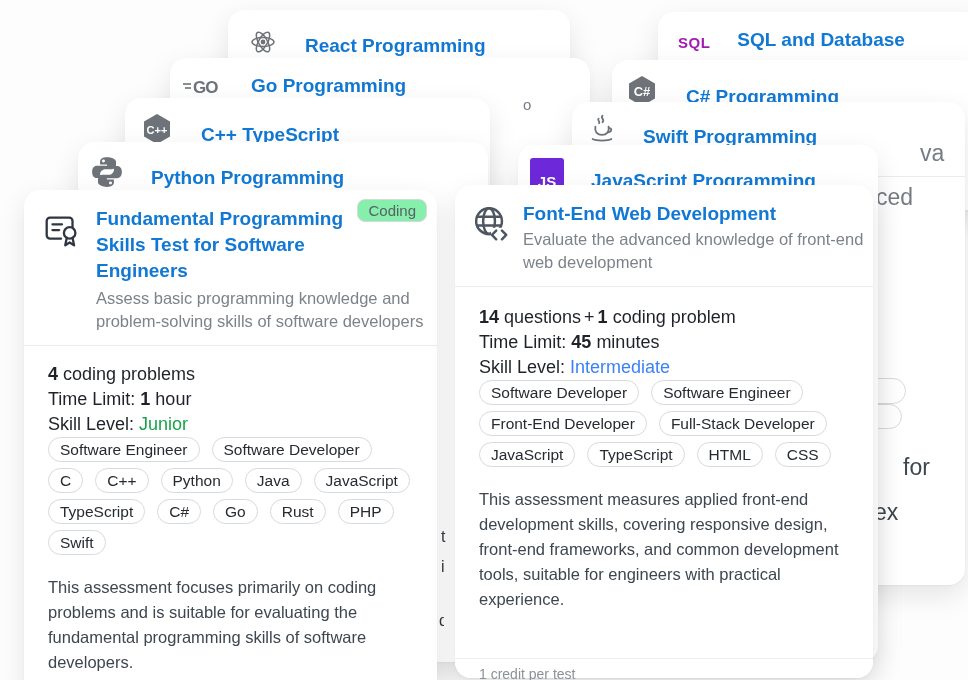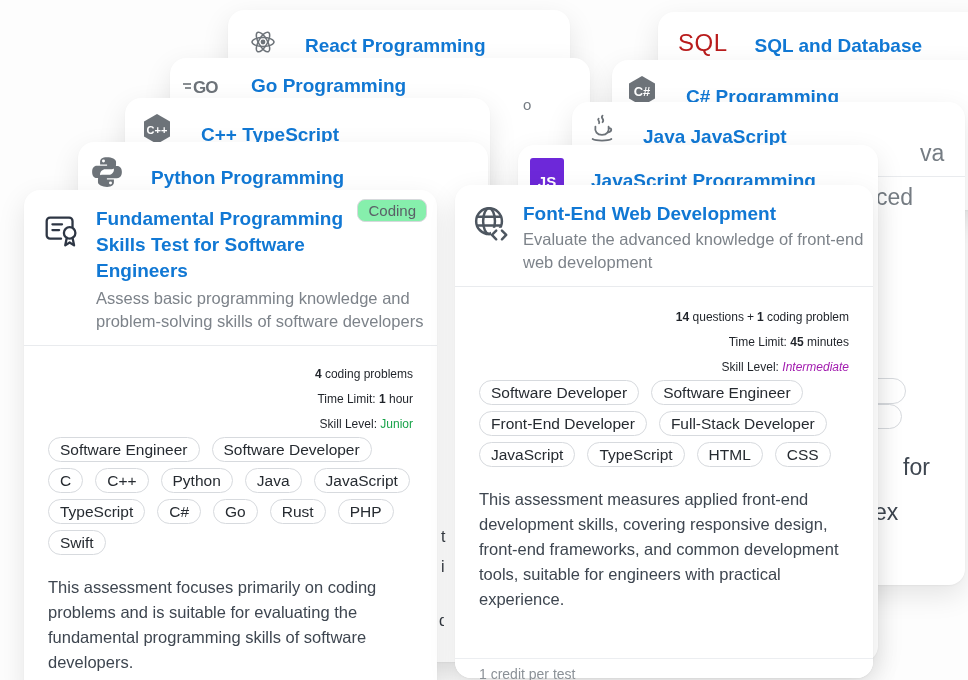--- a/index.html
+++ b/index.html
@@ -3,43 +3,43 @@
 <meta charset="utf-8">
 <style>
   html,body{margin:0;padding:0;background:#fdfdfd;}
   #stage{position:relative;width:968px;height:680px;overflow:hidden;
          font-family:"Liberation Sans","DejaVu Sans",sans-serif;background:#fdfdfd;}
   .card{position:absolute;background:#fff;border-radius:16px;
         box-shadow:0 1px 2px rgba(0,0,0,.04),0 10px 28px rgba(0,0,0,.10);}
   .bg-header{display:flex;align-items:flex-end;gap:27px;padding:17px 20px;}
   .bg-title{font-size:19px;font-weight:bold;color:#1178d4;white-space:nowrap;}
   .icon{display:inline-flex;align-items:center;justify-content:center;flex:0 0 auto;}
-  .sql-txt{font-size:24px;font-weight:400;color:#b91c1c;letter-spacing:.5px;}
+  .sql-txt{font-size:15px;font-weight:700;color:#a21caf;letter-spacing:.5px;}
   .jsbox{width:34px;height:34px;background:#6d28d9;border-radius:3px;display:flex;
          align-items:flex-end;justify-content:center;padding-bottom:3px;box-sizing:border-box;}
   .jsbox span{color:#fff;font-weight:bold;font-size:15px;line-height:1;}
   .frag{position:absolute;color:#757c83;font-size:23px;white-space:nowrap;}
   .frag.dark{color:#3e4650;}
   .divider-line{position:absolute;left:0;right:0;height:1px;background:#e9ebee;}
   .pill-frag{position:absolute;border:1px solid #d7dade;border-radius:999px;background:#fff;}
   .gap-mark{position:absolute;width:5px;overflow:hidden;color:#343a42;font-size:16px;}
 
   
   .front-header{position:relative;display:flex;gap:12px;padding:16px 8px 12px 16px;
                 border-bottom:1px solid #e9ebee;box-sizing:border-box;}
   .front-title{font-size:19px;font-weight:bold;color:#1178d4;line-height:26px;}
   .front-sub{font-size:16.5px;color:#7d838a;line-height:23px;margin-top:3px;}
   .badge{position:absolute;top:9px;right:10px;border:1px solid #d6d9dc;border-radius:8px;
          padding:2px 10px;font-size:15px;color:#5a6067;background:#86efac;}
   .body{padding:16px 24px 0 24px;}
-  .stat-line{font-size:12px;line-height:25px;color:#1f2329;text-align:right;}
+  .stat-line{font-size:18px;line-height:25px;color:#1f2329;}
   .stat-line b{font-weight:bold;}
   .plus{display:inline-block;margin:0 3px;}
   .lvl-green{color:#19a34a;}
-  .lvl-orange{color:#a21caf;font-style:italic;}
+  .lvl-orange{color:#3b82f6;}
   .tags{display:flex;flex-wrap:wrap;gap:6px 12px;margin-top:0;}
   .tag{border:1px solid #d7dade;border-radius:999px;padding:2px 11px;font-size:15.5px;
        color:#262b31;background:#fff;line-height:19px;}
   .desc{font-size:16.5px;line-height:25px;color:#3e4650;margin-top:20px;}
   .footer{position:absolute;left:0;right:0;bottom:0;height:20px;border-top:1px solid #eceef1;
           padding:7px 24px 0;font-size:14px;color:#8b9197;box-sizing:border-box;background:#fff;
           border-radius:0 0 16px 16px;}
 </style>
 </head>
 <body>
@@ -113,21 +113,21 @@
     <div class="bg-header" style="padding:12px 20px 10px 16px;">
       <span class="icon">
         <svg width="28" height="34" viewBox="0 0 26 32" fill="none" stroke="#6d7379" stroke-width="1.7" stroke-linecap="round">
           <path d="M13.5 1.5c-2.6 2.3 2.6 3.4 0 6.2"></path>
           <path d="M9.8 4.4c-1.6 1.6 1.6 2.3.4 4.3"></path>
           <path d="M6.8 12c-.9 4.6 1.6 7.6 6.2 7.6s7-3 6.2-7.6"></path>
           <path d="M19.5 13.3c2.6-.4 3.6 2.9-.9 4"></path>
           <path d="M4.2 23.5c3.3 2 14.3 2 17.6 0"></path>
         </svg>
       </span>
-      <span class="bg-title">Java JavaScript</span>
+      <span class="bg-title">Swift Programming</span>
     </div>
     <span class="frag" style="left:348px;top:38px;">va</span>
     <div class="divider-line" style="top:74px;"></div>
     <span class="frag" style="left:304px;top:82px;">ced</span>
     <span class="pill-frag" style="left:246px;top:276px;width:86px;height:24px;"></span>
     <span class="pill-frag" style="left:248px;top:302px;width:80px;height:23px;"></span>
     <span class="frag dark" style="left:331px;top:352px;">for</span>
     <span class="frag dark" style="left:302px;top:397px;">ex</span>
   </div>
 

